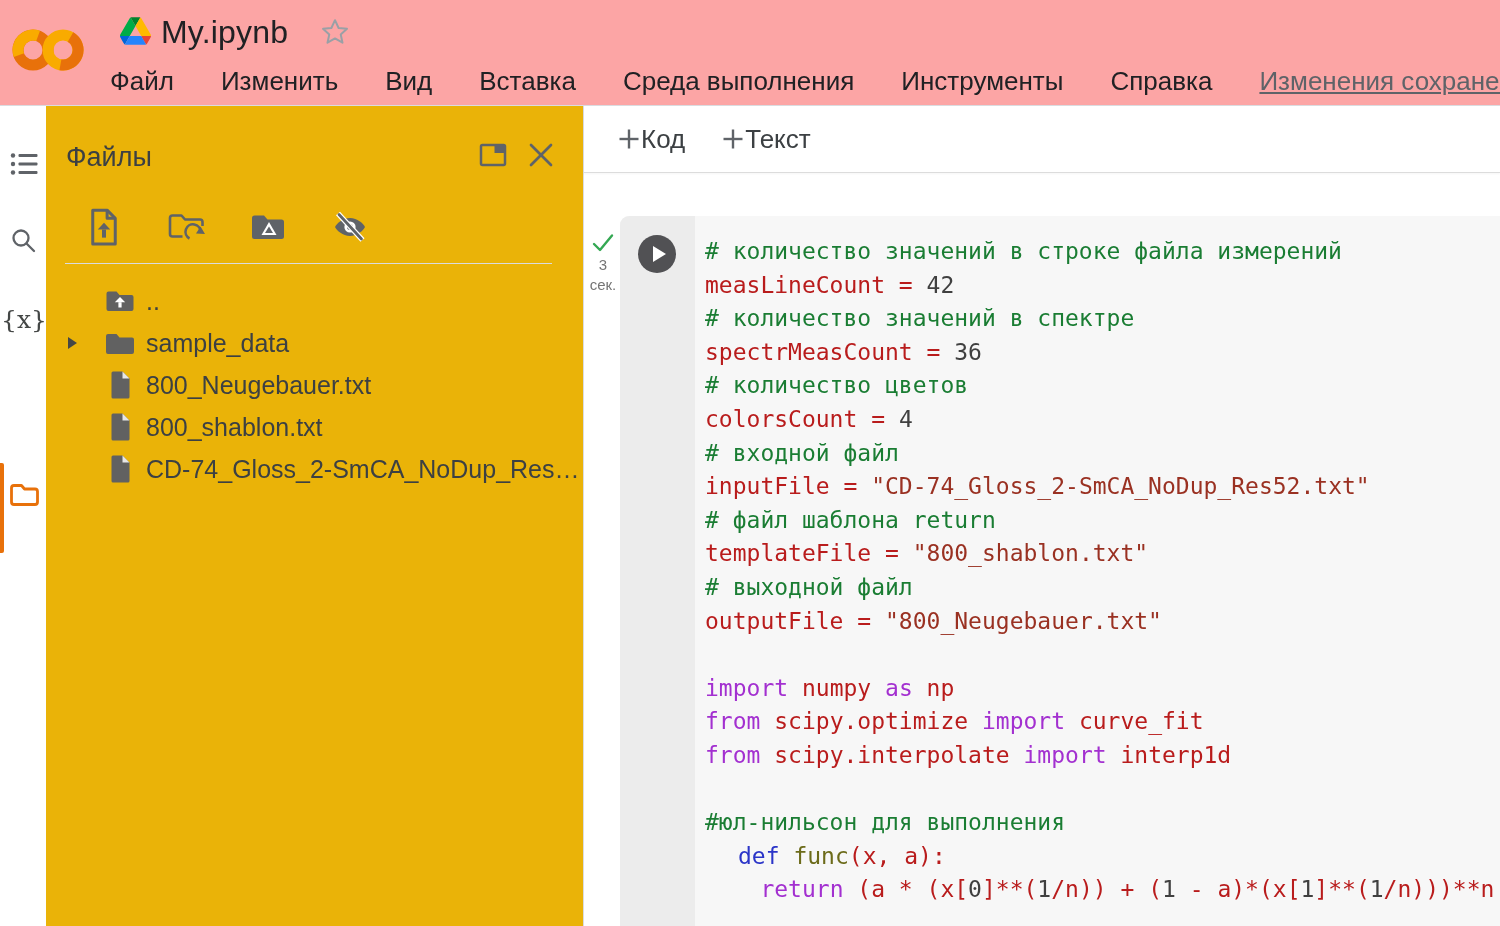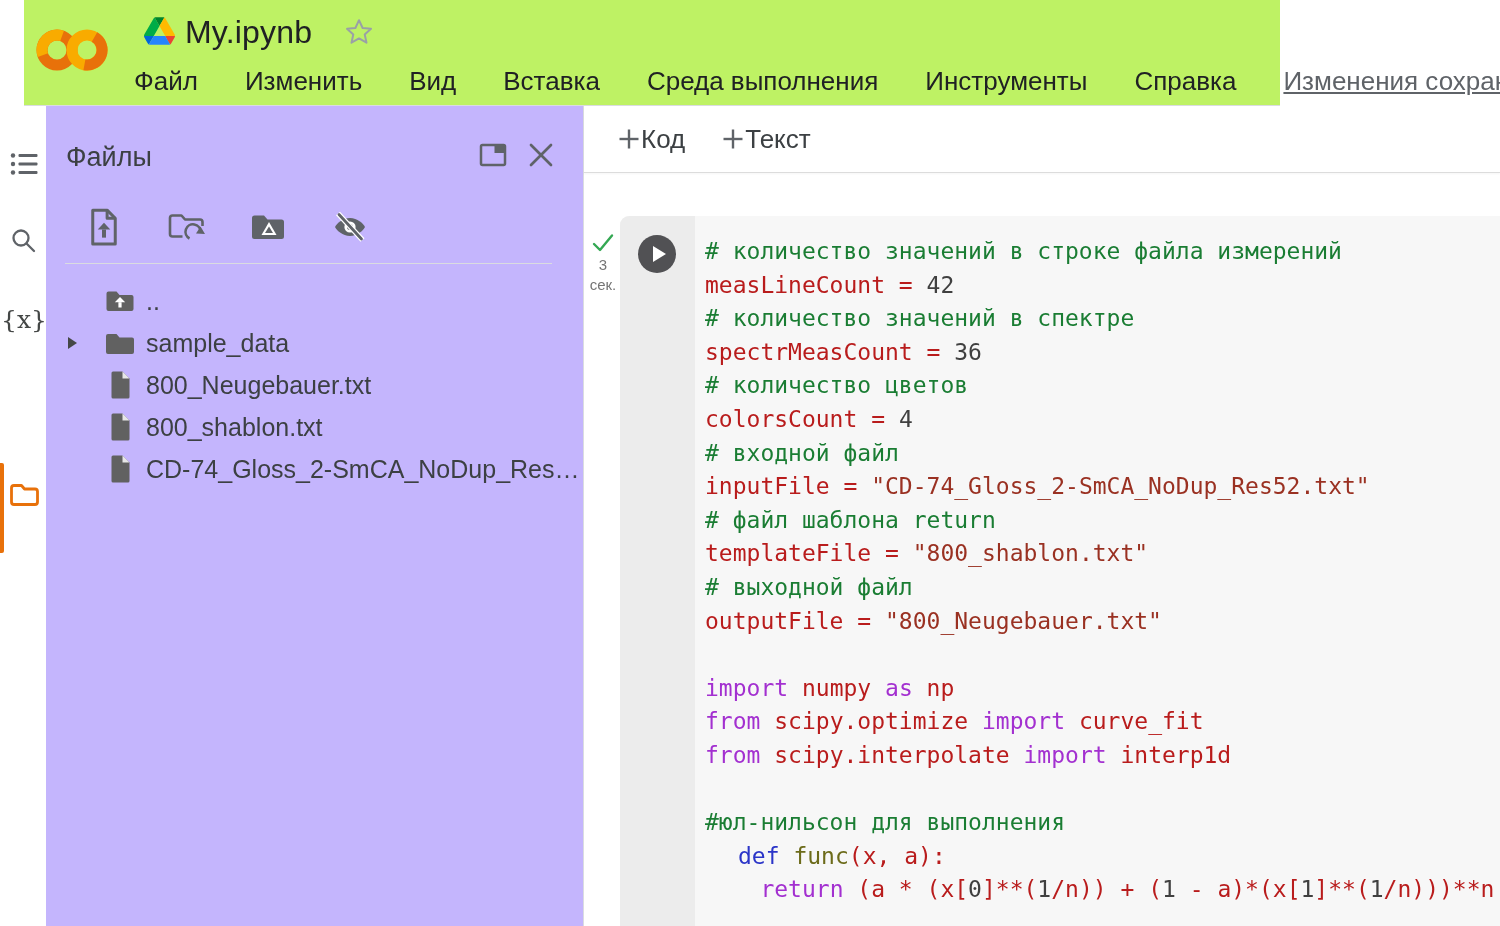--- a/index.html
+++ b/index.html
@@ -2,35 +2,35 @@
 <html><head>
 <meta charset="utf-8">
 <style>
   html,body{margin:0;padding:0;}
   body{
     width:1500px;height:926px;position:relative;overflow:hidden;
     background:#fff;font-family:"Liberation Sans",sans-serif;color:#3c4043;
     -webkit-font-smoothing:antialiased;
   }
   
-  .header{position:absolute;left:0;top:0;width:1256px;height:105px;background:#bef264;border-bottom:1px solid #dadce0;margin-left:24px;}
+  .header{position:absolute;left:0;top:0;width:1500px;height:105px;background:#fca5a5;border-bottom:1px solid #dadce0;}
   .logo{position:absolute;left:12px;top:19px;}
   .titlebar{position:absolute;left:120px;top:14px;display:flex;align-items:center;gap:10px;}
   .doc-title{font-size:32px;color:#202124;letter-spacing:.2px;}
   .star{margin-left:22px;margin-top:2px;}
   .menubar{position:absolute;left:110px;top:66px;display:flex;align-items:center;gap:47px;font-size:26px;color:#202124;}
   .menu-item{cursor:default;white-space:nowrap;}
   .save-status{color:#5f6368;text-decoration:underline;white-space:nowrap;}
   
   .rail{position:absolute;left:0;top:106px;width:46px;bottom:0;background:#fff;}
   .rail-btn{position:absolute;left:7px;width:34px;height:34px;display:flex;align-items:center;justify-content:center;}
   .rail-active-bar{position:absolute;left:0;top:357px;width:4px;height:90px;background:#E8710A;border-radius:0 2px 2px 0;}
   .varx{font-family:"DejaVu Serif",serif;font-size:25px;color:#444746;}
   
-  .files-panel{position:absolute;left:46px;top:106px;width:537px;bottom:0;background:#c4b5fd;}
+  .files-panel{position:absolute;left:46px;top:106px;width:537px;bottom:0;background:#eab308;}
   .panel-divider{position:absolute;left:583px;top:106px;width:1px;bottom:0;background:#dadce0;}
   .panel-header{position:absolute;left:20px;top:36px;font-size:27px;color:#3c4043;}
   .panel-hdr-btn{position:absolute;top:32px;width:34px;height:34px;display:flex;align-items:center;justify-content:center;}
   .btn-opentab{left:430px;}
   .btn-closepanel{left:478px;}
   .files-toolbar{position:absolute;left:38px;top:100px;display:flex;gap:42px;align-items:center;}
   .ftb-btn{width:40px;height:42px;display:flex;align-items:center;justify-content:center;}
   .files-rule{position:absolute;left:19px;top:157px;width:487px;height:1px;background:#dadce0;}
   .tree{position:absolute;left:0;top:174px;width:537px;}
   .tree-row{position:relative;height:42px;display:flex;align-items:center;}

